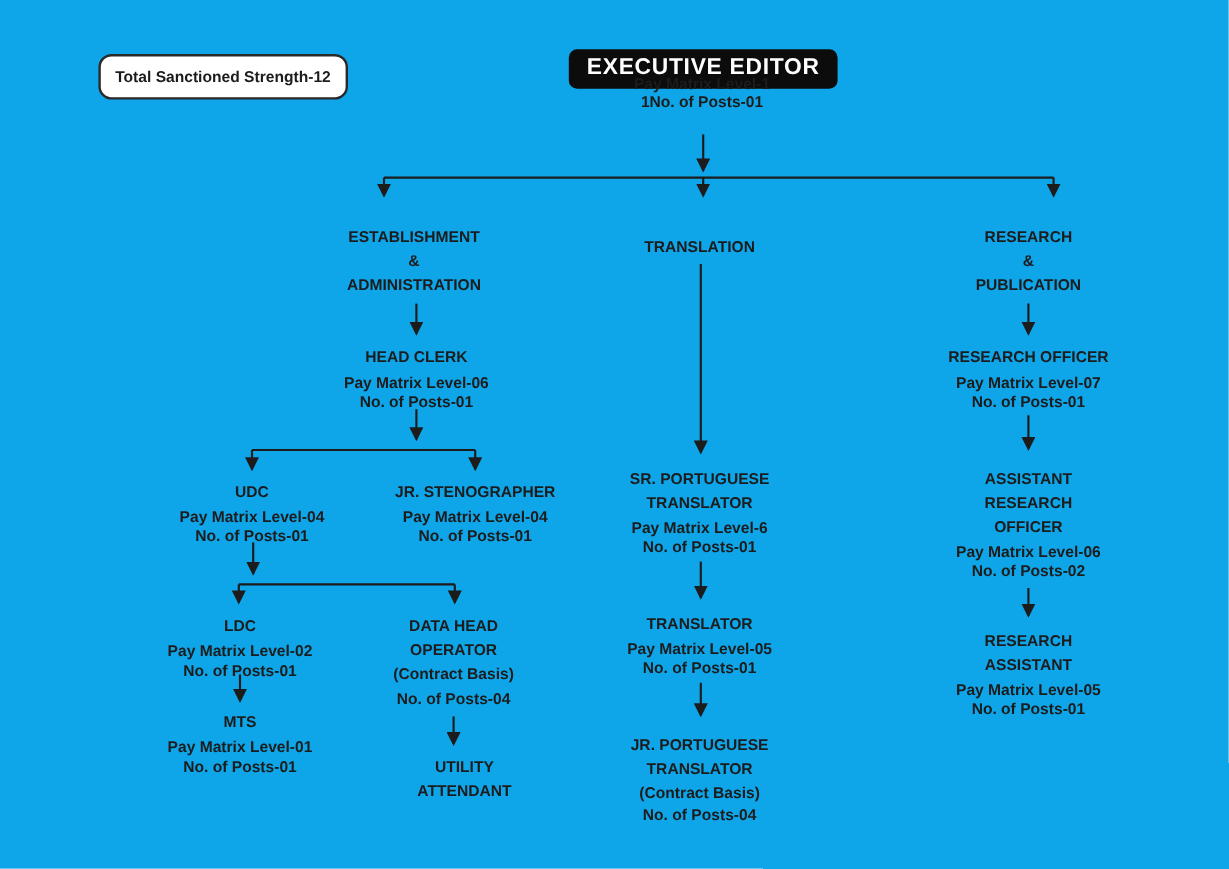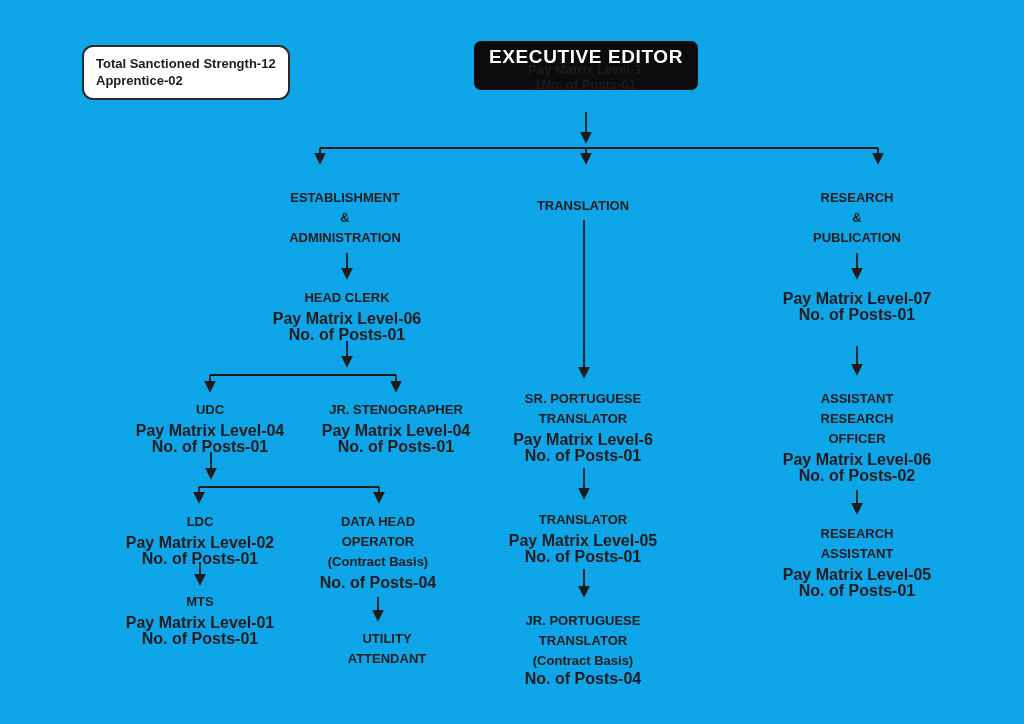--- a/index.html
+++ b/index.html
@@ -16,32 +16,32 @@
     border:2.5px solid #2a2a2a; border-radius:11px;
     padding:8px 12px 9px 12px;
     background:#ffffff;
   }
   .legend span { display:block; font-weight:bold; font-size:13px; line-height:17px; white-space:nowrap; }
 
   .exec-box {
     position:absolute; left:586px; top:41px; transform:translateX(-50%);
     background:#0c0c0c; color:#ffffff;
     border-radius:7px;
-    padding:5px 15px 22px 15px;
+    padding:5px 15px 6px 15px;
     font-weight:bold; font-size:19px; letter-spacing:0.6px; white-space:nowrap;
   }
   .exec-sub {
     position:absolute; left:585px; top:62px; transform:translateX(-50%);
     text-align:center;
   }
   .exec-sub span { display:block; font-weight:bold; font-size:13px; line-height:15px; white-space:nowrap; }
 
   .node { position:absolute; transform:translateX(-50%); text-align:center; }
   .node .t { display:block; font-weight:bold; font-size:13px; line-height:20px; white-space:nowrap; }
-  .node .d { display:block; font-weight:bold; font-size:16px; line-height:16px; white-space:nowrap; }
+  .node .d { display:block; font-weight:bold; font-size:13px; line-height:16px; white-space:nowrap; }
   .node .d-gap { margin-top:3px; }
 </style>
 </head>
 <body>
 
 <div class="stage">
 
   <svg class="connectors" viewBox="0 0 1024 724" xmlns="http://www.w3.org/2000/svg">
     <defs>
       <marker id="ah" viewBox="0 0 10 10" refX="8.5" refY="5" markerWidth="6.5" markerHeight="6.5" orient="auto-start-reverse">
@@ -83,21 +83,20 @@
       <path d="M857,253 V278" marker-end="url(#ah)"></path>
 
       <path d="M857,346 V374" marker-end="url(#ah)"></path>
 
       <path d="M857,490 V513" marker-end="url(#ah)"></path>
     </g>
   </svg>
 
   <div class="legend">
     <span>Total Sanctioned Strength-12</span>
-    <span>Apprentice-02</span>
   </div>
 
   <div class="exec-box">EXECUTIVE EDITOR</div>
   <div class="exec-sub">
     <span>Pay Matrix Level-1</span>
     <span>1No. of Posts-01</span>
   </div>
 
   <div class="node" style="left:345px; top:188px">
     <span class="t">ESTABLISHMENT</span>
@@ -161,20 +160,21 @@
     <span class="d">No. of Posts-01</span>
   </div>
   <div class="node" style="left:583px; top:611px">
     <span class="t">JR. PORTUGUESE</span>
     <span class="t">TRANSLATOR</span>
     <span class="t">(Contract Basis)</span>
     <span class="d">No. of Posts-04</span>
   </div>
 
   <div class="node" style="left:857px; top:288px">
+    <span class="t">RESEARCH OFFICER</span>
     <span class="d d-gap">Pay Matrix Level-07</span>
     <span class="d">No. of Posts-01</span>
   </div>
   <div class="node" style="left:857px; top:389px">
     <span class="t">ASSISTANT</span>
     <span class="t">RESEARCH</span>
     <span class="t">OFFICER</span>
     <span class="d d-gap">Pay Matrix Level-06</span>
     <span class="d">No. of Posts-02</span>
   </div>

